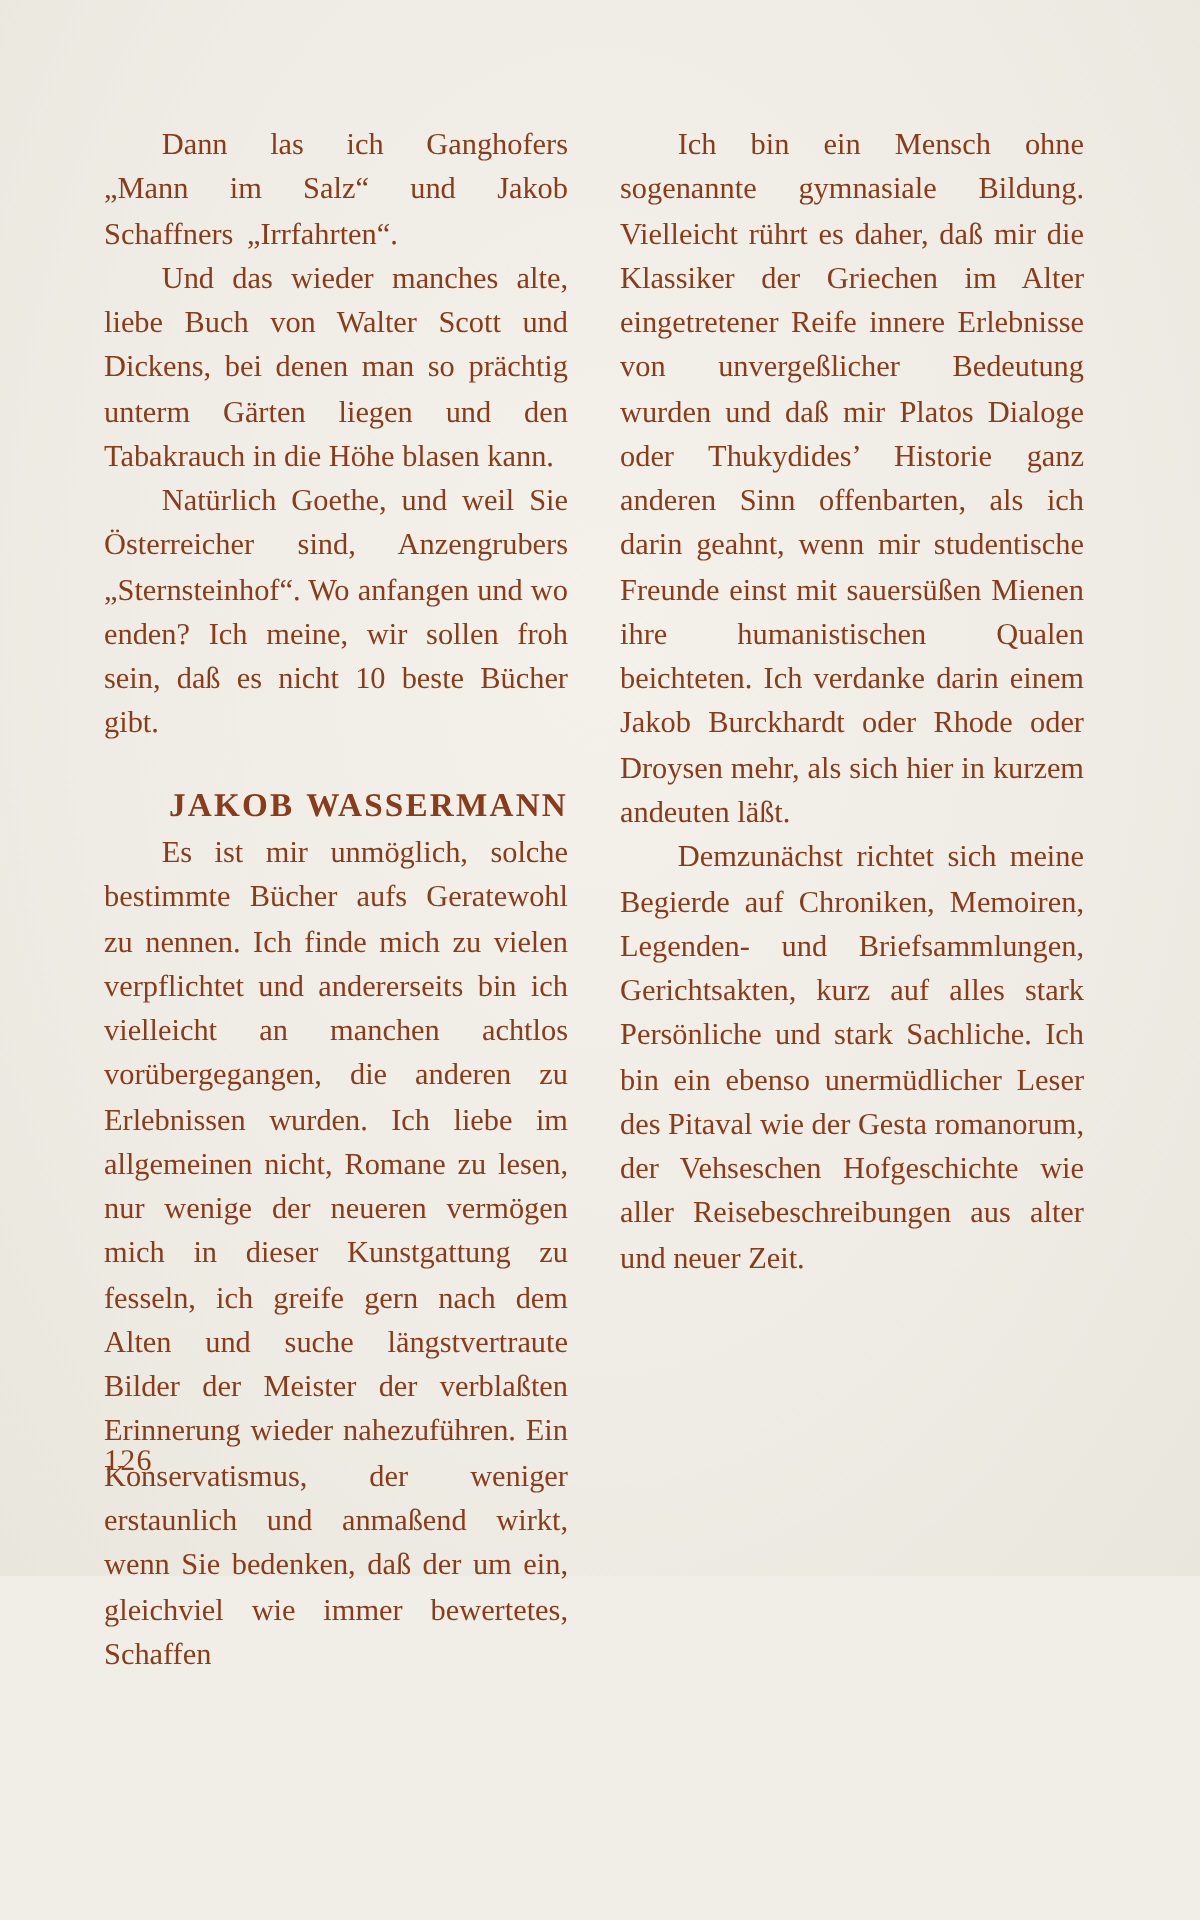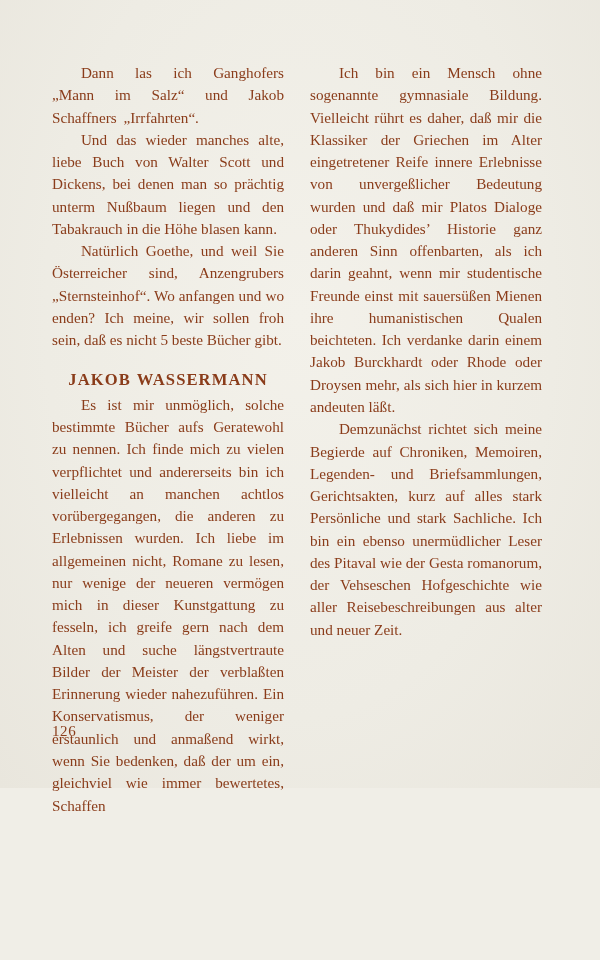--- a/index.html
+++ b/index.html
@@ -44,21 +44,21 @@
     text-indent: 0;
   }
   p.ps {
     text-indent: 3.2em;
   }
   .heading {
     margin: 17px 0 1px 0;
     font-size: 16.6px;
     letter-spacing: 0.4px;
     text-indent: 0;
-    text-align: center;
+    text-align: right;
     word-spacing: 1px;
   }
   .sc {
     letter-spacing: 1.1px;
     word-spacing: 1px;
   }
   .folio {
     position: absolute;
     left: 52px;
     bottom: 48px;
@@ -70,22 +70,22 @@
   }
 </style>
 </head>
 <body>
 
 <div class="page">
   <div class="columns">
 
     <div class="col">
       <p class="spaced-wide">Dann las ich Ganghofers „Mann im Salz“ und Jakob Schaffners „Irrfahrten“.</p>
-      <p>Und das wieder manches alte, liebe Buch von Walter Scott und Dickens, bei denen man so prächtig unterm Nußbaum liegen und den Tabakrauch in die Höhe blasen kann.</p>
-      <p>Natürlich Goethe, und weil Sie Österreicher sind, Anzengrubers „Sternsteinhof“. Wo anfangen und wo enden? Ich meine, wir sollen froh sein, daß es nicht 5 beste Bücher gibt.</p>
+      <p>Und das wieder manches alte, liebe Buch von Walter Scott und Dickens, bei denen man so prächtig unterm Gärten liegen und den Tabakrauch in die Höhe blasen kann.</p>
+      <p>Natürlich Goethe, und weil Sie Österreicher sind, Anzengrubers „Sternsteinhof“. Wo anfangen und wo enden? Ich meine, wir sollen froh sein, daß es nicht 10 beste Bücher gibt.</p>
       <h2 class="heading sc">JAKOB WASSERMANN</h2>
       <p>Es ist mir unmöglich, solche bestimmte Bücher aufs Geratewohl zu nennen. Ich finde mich zu vielen verpflichtet und andererseits bin ich vielleicht an manchen achtlos vorübergegangen, die anderen zu Erlebnissen wurden. Ich liebe im allgemeinen nicht, Romane zu lesen, nur wenige der neueren vermögen mich in dieser Kunstgattung zu fesseln, ich greife gern nach dem Alten und suche längstvertraute Bilder der Meister der verblaßten Erinnerung wieder nahezuführen. Ein Konservatismus, der weniger erstaunlich und anmaßend wirkt, wenn Sie bedenken, daß der um ein, gleichviel wie immer bewertetes, Schaffen</p>
     </div>
 
     <div class="col">
       <p>Ich bin ein Mensch ohne sogenannte gymnasiale Bildung. Vielleicht rührt es daher, daß mir die Klassiker der Griechen im Alter eingetretener Reife innere Erlebnisse von unvergeßlicher Bedeutung wurden und daß mir Platos Dialoge oder Thukydides’ Historie ganz anderen Sinn offenbarten, als ich darin geahnt, wenn mir studentische Freunde einst mit sauersüßen Mienen ihre humanistischen Qualen beichteten. Ich verdanke darin einem Jakob Burckhardt oder Rhode oder Droysen mehr, als sich hier in kurzem andeuten läßt.</p>
       <p>Demzunächst richtet sich meine Begierde auf Chroniken, Memoiren, Legenden- und Briefsammlungen, Gerichtsakten, kurz auf alles stark Persönliche und stark Sachliche. Ich bin ein ebenso unermüdlicher Leser des Pitaval wie der Gesta romanorum, der Vehseschen Hofgeschichte wie aller Reisebeschreibungen aus alter und neuer Zeit.</p>
     </div>
 
   </div>

